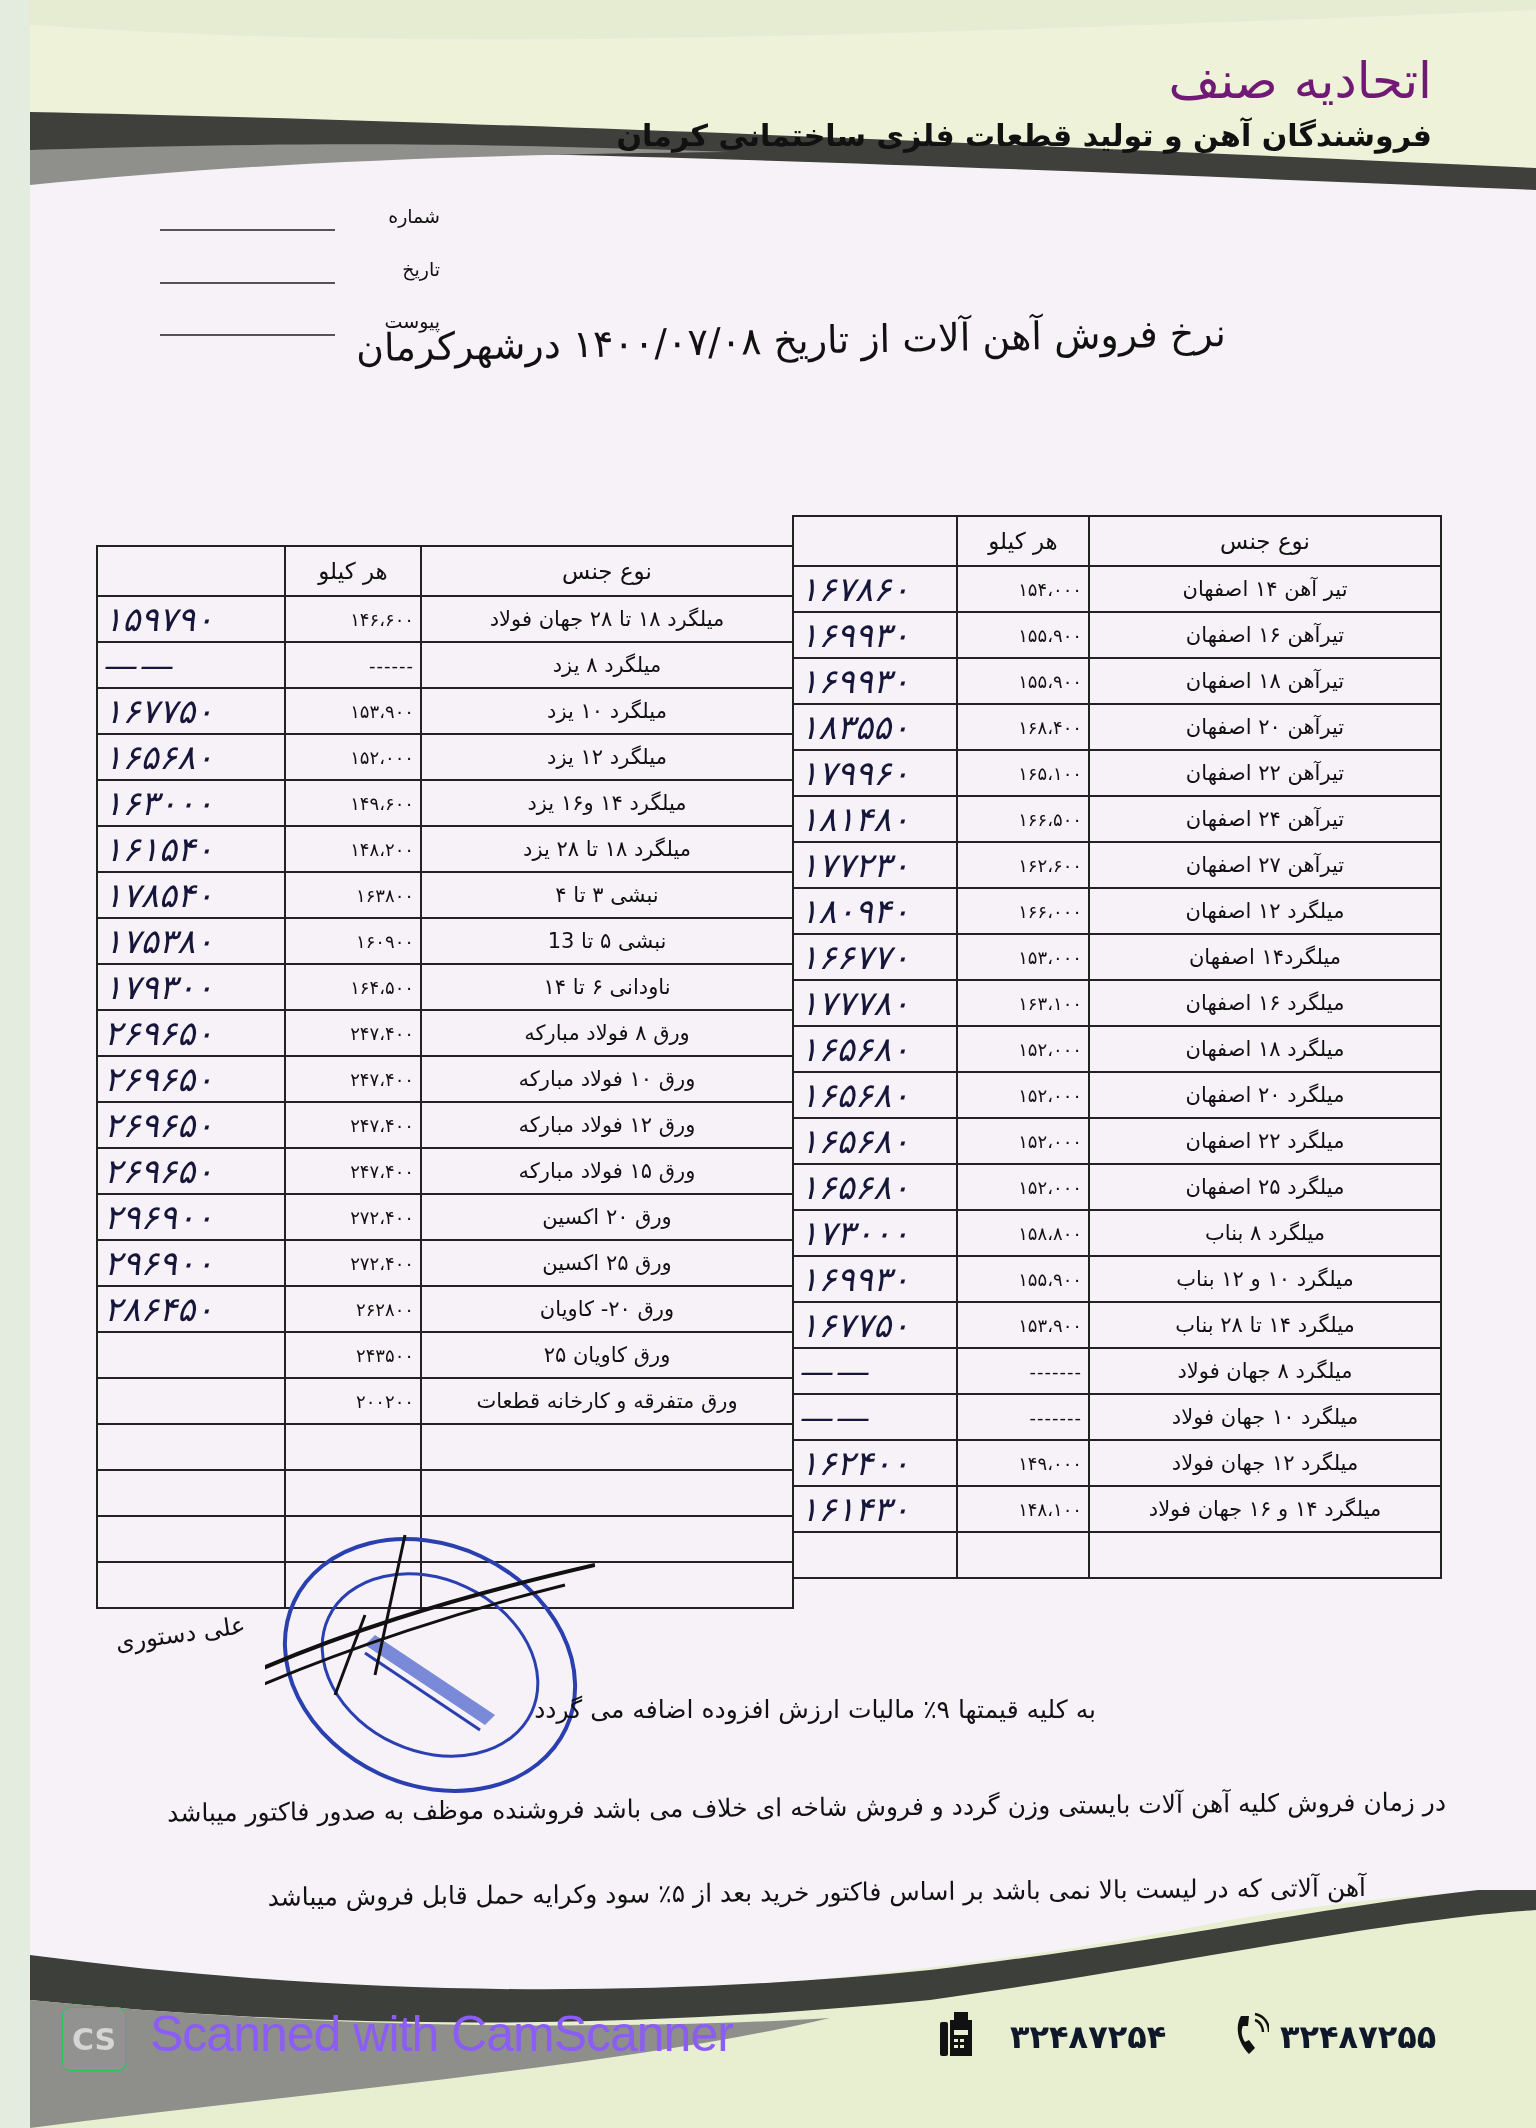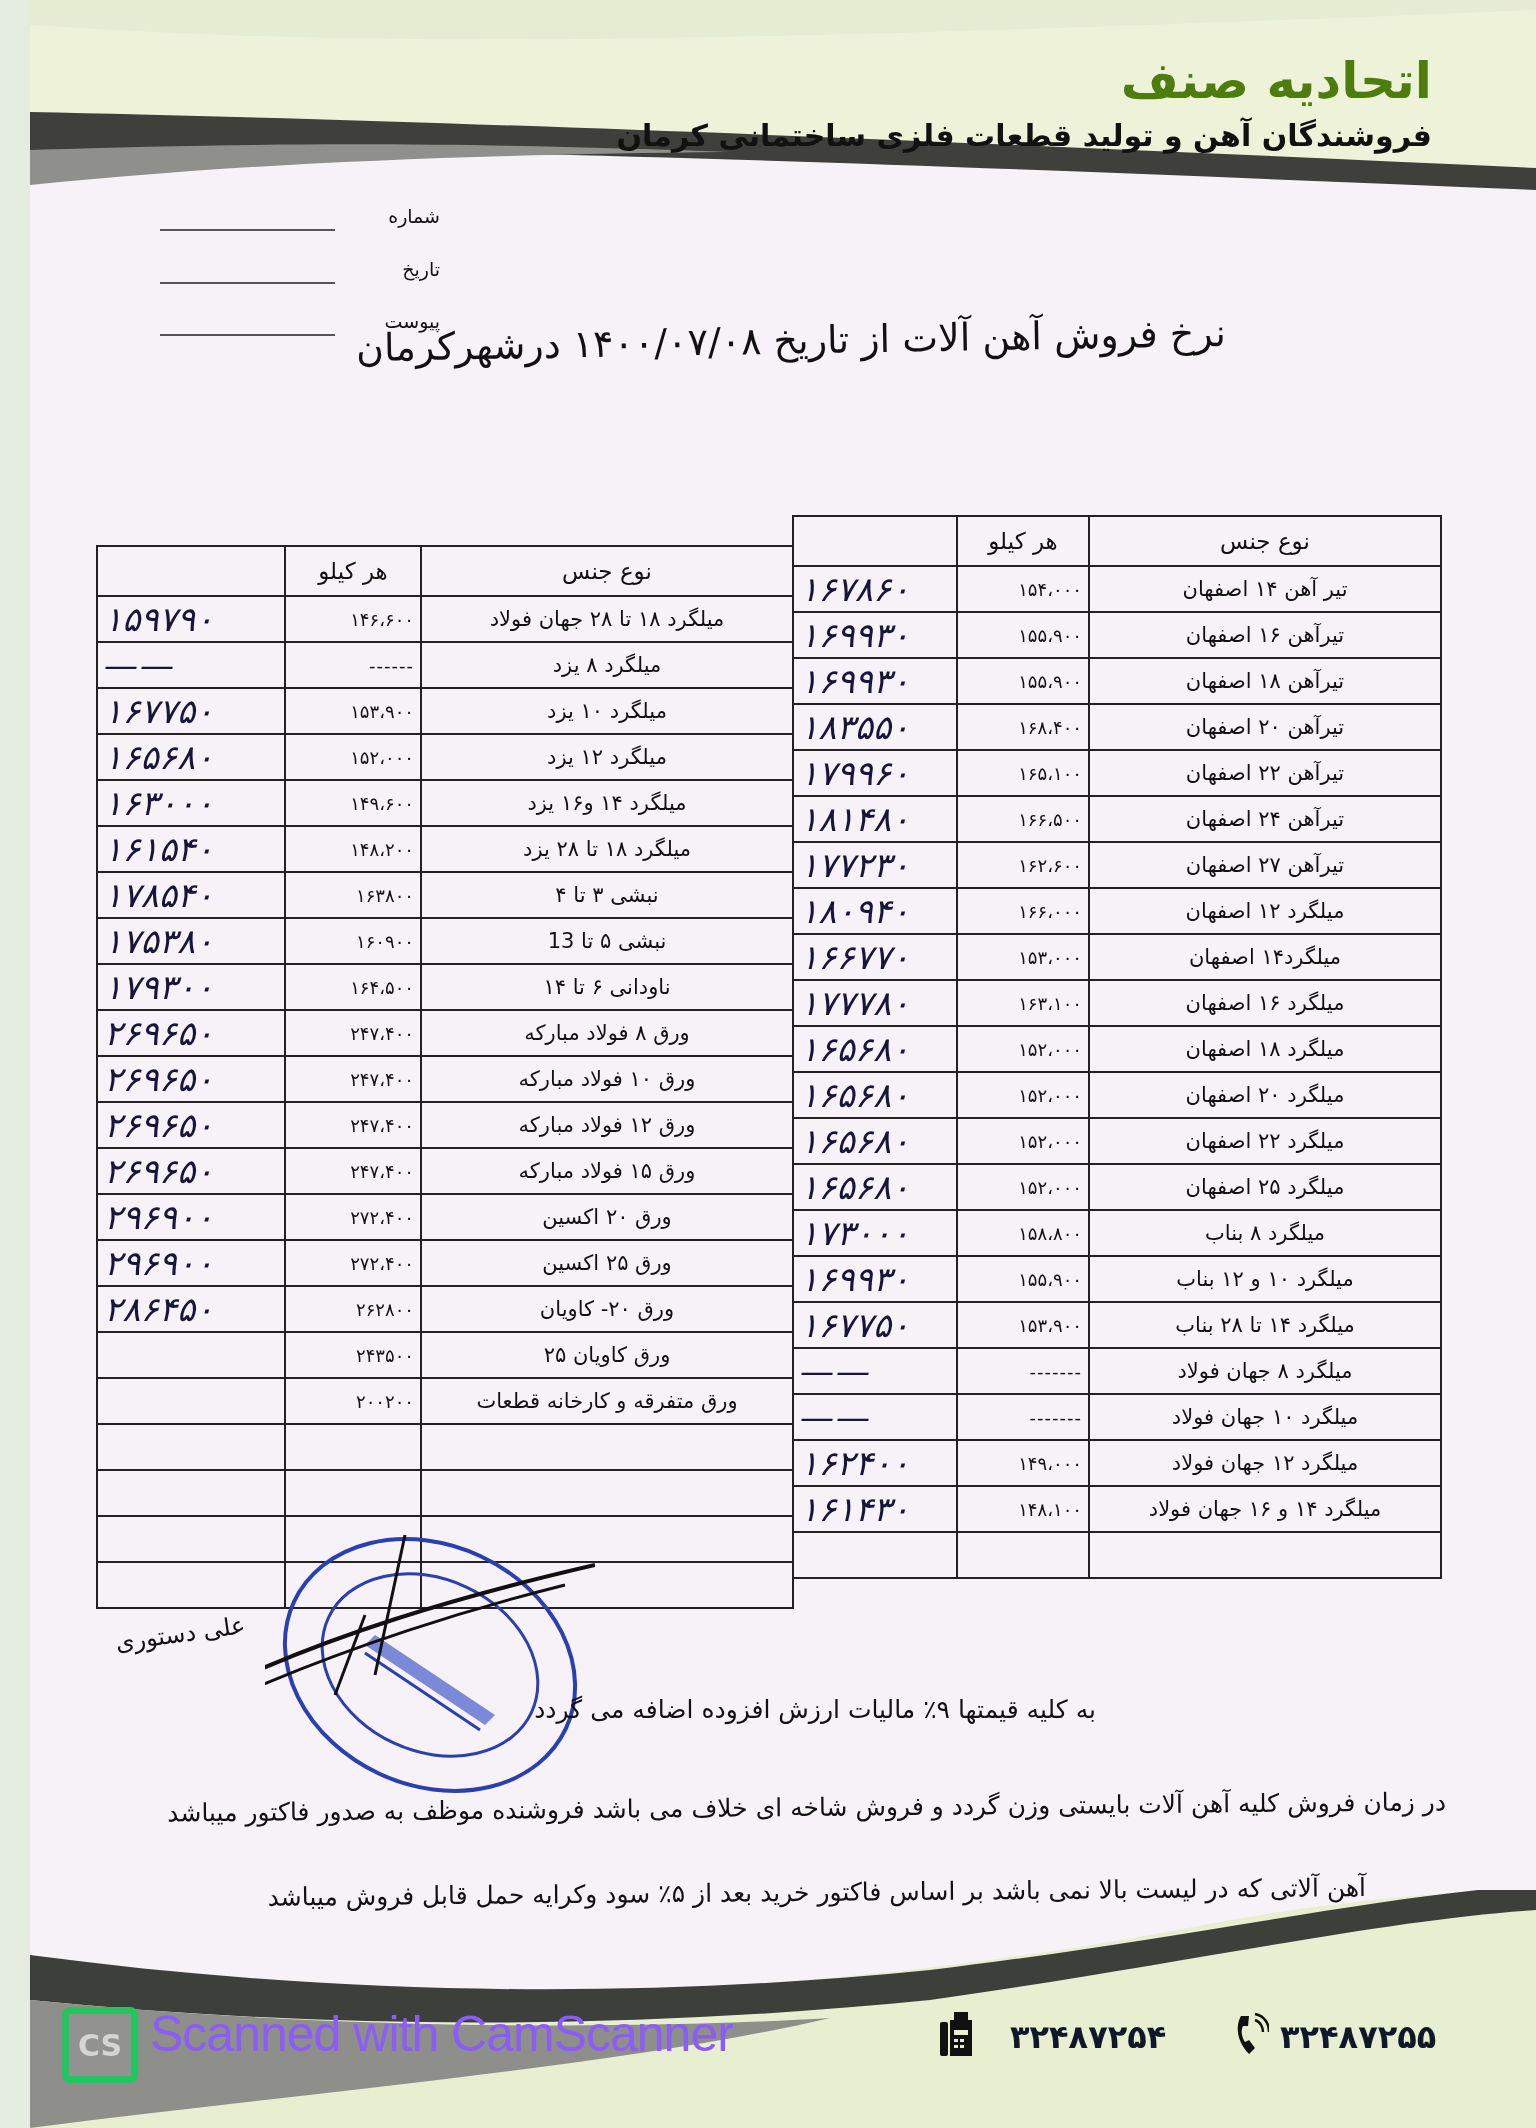--- a/index.html
+++ b/index.html
@@ -1,37 +1,37 @@
 <!DOCTYPE html>
 <html><head>
 <meta charset="utf-8">
 <style>
   html,body{margin:0;padding:0;}
   body{width:1536px;height:2128px;position:relative;overflow:hidden;
     background:#f7f2f7;font-family:"DejaVu Sans",sans-serif;color:#111;}
   .page-edge{position:absolute;left:0;top:0;width:30px;height:2128px;background:#e4ece0;}
   .top-band{position:absolute;left:30px;top:0;width:1506px;height:200px;overflow:hidden;}
   .bottom-band{position:absolute;left:30px;top:1890px;width:1506px;height:238px;overflow:hidden;}
-  .header-title{position:absolute;right:104px;top:52px;font-size:50px;font-weight:bold;color:#4d7c0f;direction:rtl;}
+  .header-title{position:absolute;right:104px;top:52px;font-size:50px;font-weight:normal;color:#701a75;direction:rtl;}
   .header-sub{position:absolute;right:104px;top:118px;font-size:30px;font-weight:bold;color:#111;direction:rtl;}
   .meta-field{position:absolute;left:160px;width:280px;height:40px;direction:rtl;font-size:19px;font-weight:normal;}
   .meta-field .lbl{position:absolute;right:0;top:0;}
   .meta-field .line{position:absolute;left:0;top:24px;width:175px;border-bottom:2px solid #555;}
   .doc-title{position:absolute;right:310px;top:315px;width:920px;direction:rtl;text-align:right;
     font-size:38px;line-height:52px;font-family:"DejaVu Sans",sans-serif;transform:rotate(-1deg);}
   .tbl{position:absolute;border-collapse:collapse;direction:rtl;table-layout:fixed;}
   .tbl td,.tbl th{border:2px solid #222;height:44px;padding:0 6px;font-size:21px;font-weight:normal;white-space:nowrap;overflow:hidden;}
   .tbl th{height:48px;font-size:23px;}
   .c-name{text-align:center;}
   .c-kilo{text-align:right;font-size:18px !important;letter-spacing:1px;}
   .c-hand{text-align:left;font-family:"DejaVu Serif",serif;font-size:34px !important;color:#16163a;letter-spacing:2px;font-style:italic;}
   .note{position:absolute;direction:rtl;text-align:right;font-size:25px;color:#111;}
   .stamp{position:absolute;left:265px;top:1525px;width:330px;height:280px;}
   .sign-name{position:absolute;left:115px;top:1620px;font-size:24px;transform:rotate(-8deg);direction:rtl;}
-  .cs-logo{position:absolute;left:62px;top:2007px;width:62px;height:62px;border:7px solid #22c55e;border-radius:8px;
+  .cs-logo{position:absolute;left:62px;top:2007px;width:62px;height:62px;border:1px solid #22c55e;border-radius:8px;
     color:#d5d5d5;font-size:30px;font-weight:bold;display:flex;align-items:center;justify-content:center;background:rgba(160,160,160,.25);}
   .cs-text{position:absolute;left:150px;top:2005px;font-size:50px;color:#8b5cf6;font-family:"Liberation Sans",sans-serif;letter-spacing:-1px;text-align:right;}
   .phone{position:absolute;top:2018px;font-size:32px;font-weight:bold;color:#0f172a;letter-spacing:2px;}
   .icon{position:absolute;top:2012px;}
 </style>
 </head>
 <body>
 
 <div class="page-edge"></div>
 

